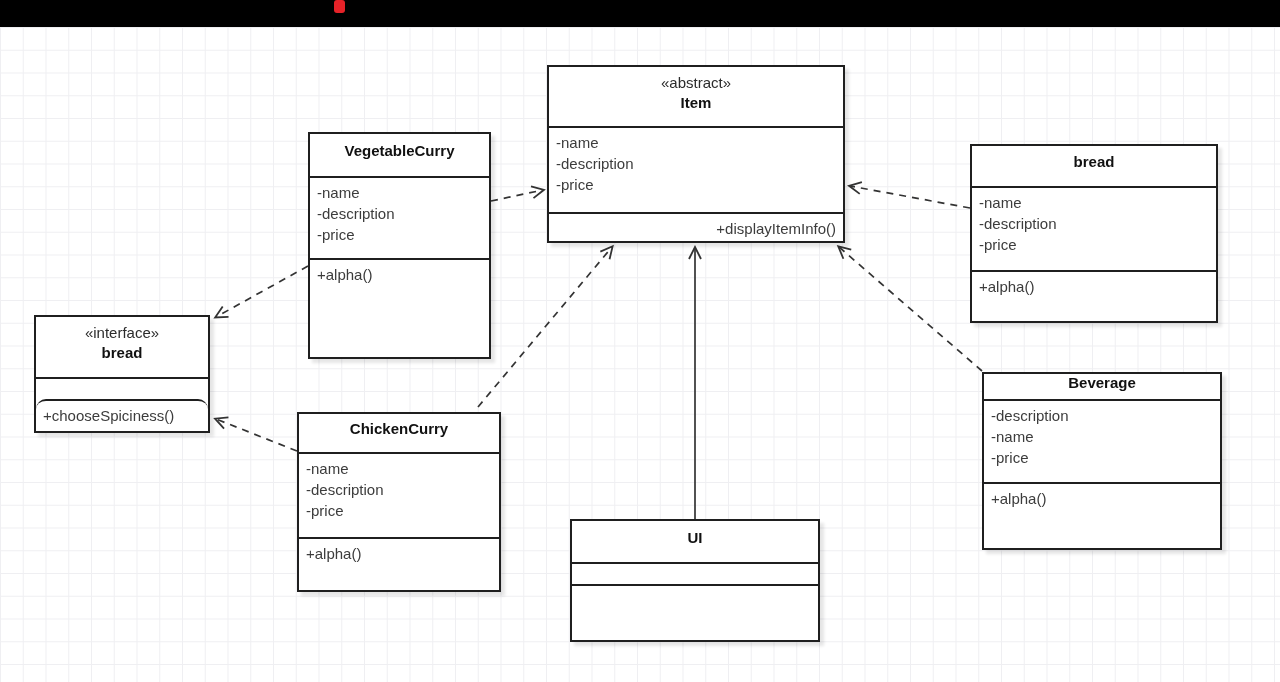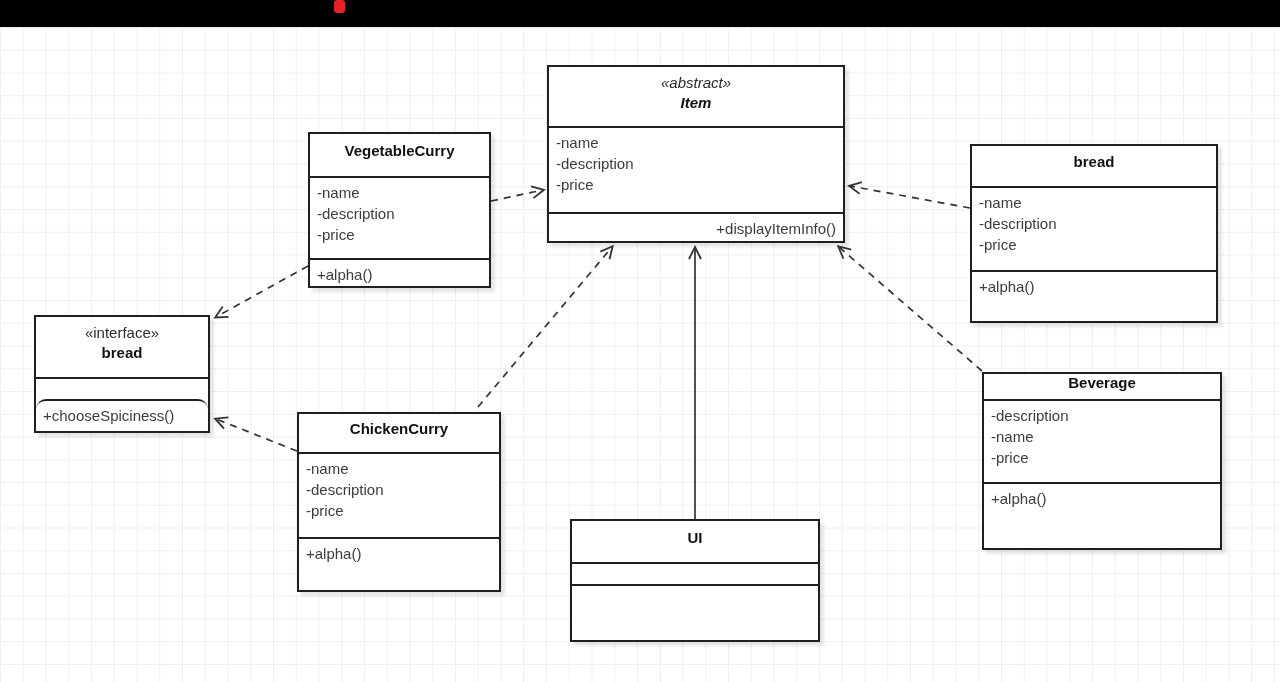--- a/index.html
+++ b/index.html
@@ -25,23 +25,23 @@
   .uml-class { position:absolute; background:#ffffff; border:2px solid #1f1f1f;
                box-shadow:4px 4px 3px rgba(0,0,0,0.10); z-index:10; color:#3c3c3c; }
   .hdr  { display:flex; flex-direction:column; justify-content:center; align-items:center;
           font-weight:bold; color:#111111; font-size:15px; line-height:20px; }
   .hdr .stereo { font-weight:normal; color:#2c2c2c; }
   .attrs, .methods { border-top:2px solid #1f1f1f; padding:4px 7px 0 7px;
                      font-size:15px; line-height:21px; overflow:hidden;margin-top:8px; }
 
   
   #cls-item   { left:547px; top:65px;  width:298px; height:178px; }
-  #cls-item .hdr { height:51px;font-style:italic; }  #cls-item .attrs { height:78px; } #cls-item .methods { height:45px;text-align:right; }
+  #cls-item .hdr { height:51px; }  #cls-item .attrs { height:78px; } #cls-item .methods { height:45px;text-align:right; }
 
-  #cls-vc     { left:308px; top:132px; width:183px; height:156px; }
+  #cls-vc     { left:308px; top:132px; width:183px; height:227px; }
   #cls-vc .hdr { height:34px; }    #cls-vc .attrs { height:74px; }   #cls-vc .methods { height:67px; }
 
   #cls-curry  { left:34px;  top:315px; width:176px; height:118px; }
   #cls-curry .hdr { height:52px; } #cls-curry .attrs { height:14px; padding:0; } #cls-curry .methods { height:48px;border-radius:10px; }
 
   #cls-cc     { left:297px; top:412px; width:204px; height:180px; }
   #cls-cc .hdr { height:30px; }    #cls-cc .attrs { height:77px; }   #cls-cc .methods { height:69px; }
 
   #cls-bread  { left:970px; top:144px; width:248px; height:179px; }
   #cls-bread .hdr { height:32px; } #cls-bread .attrs { height:76px; } #cls-bread .methods { height:67px; }

